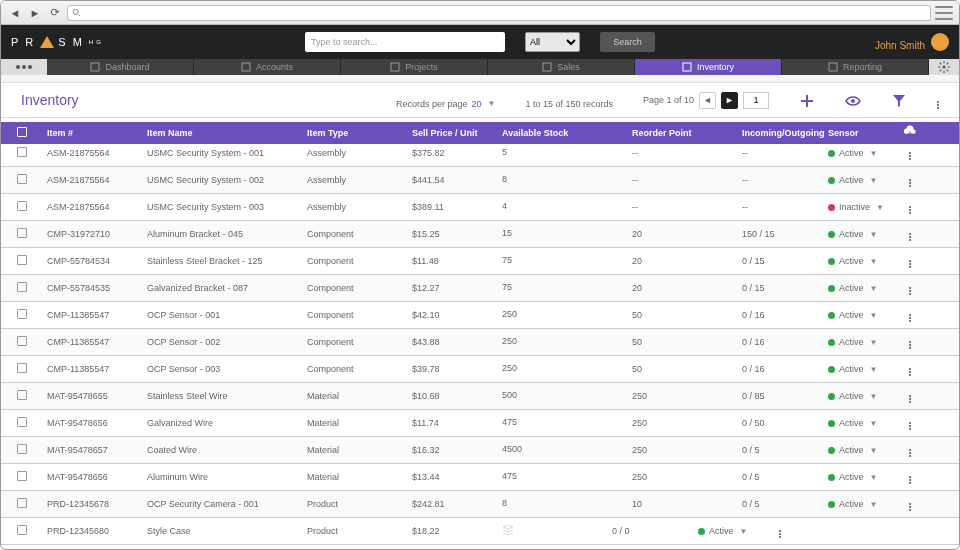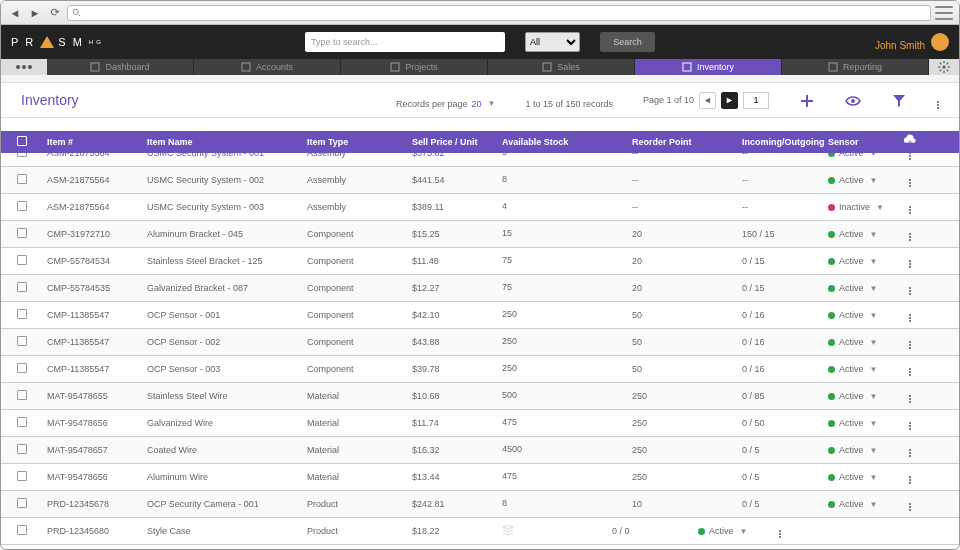--- a/index.html
+++ b/index.html
@@ -32,21 +32,21 @@
 .page-title{color:#6b4fbb;font-size:14px;font-weight:400}
 .header-right{margin-left:auto;display:flex;align-items:flex-end;gap:30px;color:#666;font-size:9px}
 .rpp{display:flex;align-items:center;gap:4px}
 .rpp-val{color:#6b4fbb}
 .pager{display:flex;align-items:center;gap:5px}
 .pg-btn{width:17px;height:17px;border:1px solid #ccc;border-radius:2px;display:flex;align-items:center;justify-content:center;cursor:pointer;background:#fff}
 .pg-btn.dark{background:#222;color:#fff;border-color:#222}
 .pg-input{width:26px;height:17px;border:1px solid #ccc;text-align:center;font-size:9px}
 .action-ico{width:16px;height:16px;display:flex;align-items:center;justify-content:center;cursor:pointer;color:#6b4fbb}
 .table-wrap{height:453px;overflow-y:scroll;overflow-x:hidden;border-top:1px solid #ddd}
-.thead{height:22px;background:#6b4fbb;display:flex;align-items:center;color:#fff;font-size:9px;font-weight:600;position:sticky;top:13px}
+.thead{height:22px;background:#6b4fbb;display:flex;align-items:center;color:#fff;font-size:9px;font-weight:600;position:sticky;top:4px}
 .cell{padding:0 4px;overflow:hidden;white-space:nowrap}
 .c-chk{width:42px;text-align:center}
 .c-item{width:100px}
 .c-name{width:160px}
 .c-type{width:105px}
 .c-price{width:90px}
 .c-stock{width:130px}
 .c-reorder{width:110px}
 .c-io{width:86px}
 .c-status{width:74px;display:flex;align-items:center;gap:4px}

